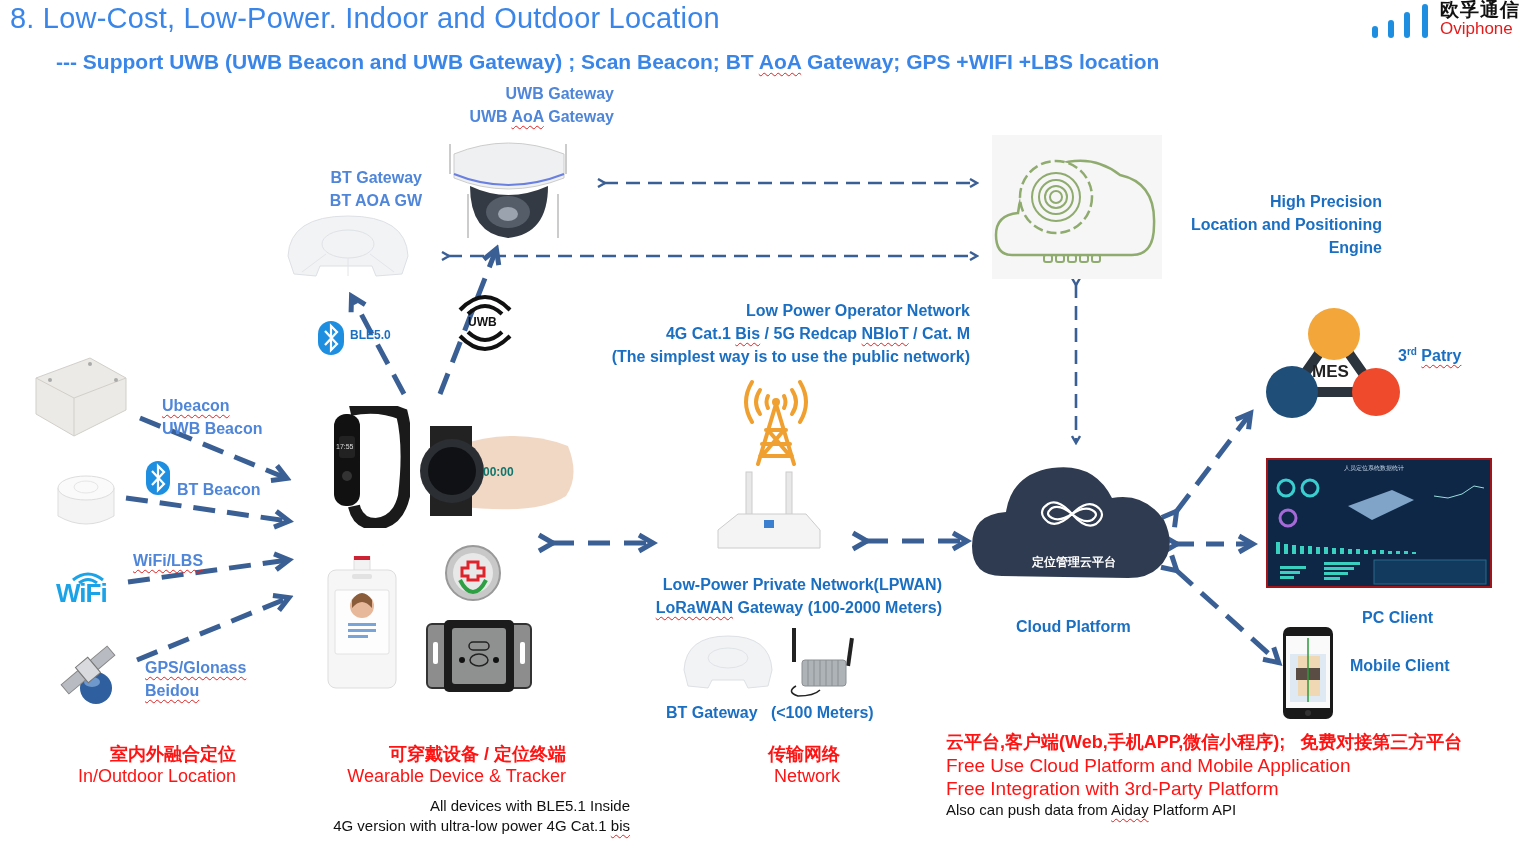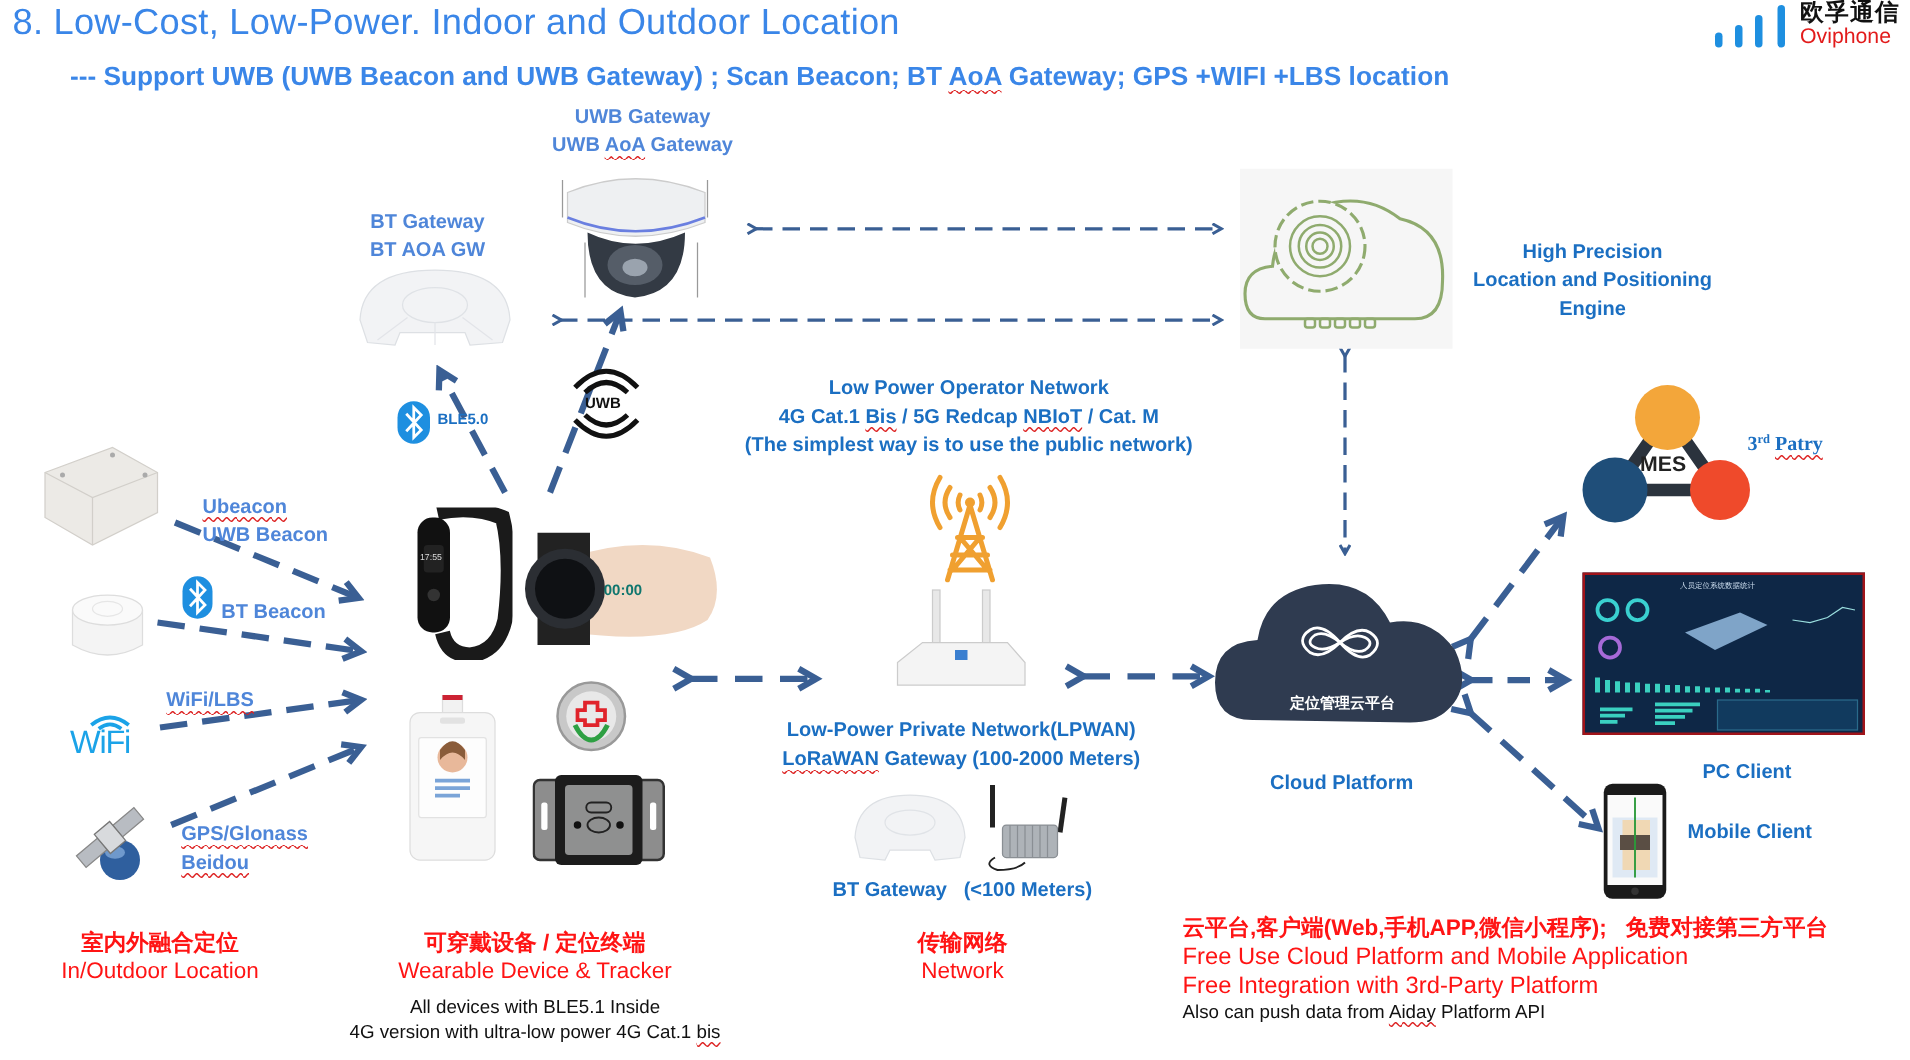--- a/index.html
+++ b/index.html
@@ -1,20 +1,20 @@
 <!DOCTYPE html>
 <html><head>
 <meta charset="utf-8">
 <style>
   html,body{margin:0;padding:0;background:#fff;}
   body{width:1528px;height:848px;position:relative;overflow:hidden;font-family:"Liberation Sans",sans-serif;}
   .abs{position:absolute;}
   .lblue{color:#4f86d9;font-weight:bold;}
   .dblue{color:#1b6fc2;font-weight:bold;}
-  .ctr{text-align:center;}
+  .ctr{text-align:right;}
   .title{left:10px;top:2px;font-size:29px;color:#3a86e8;font-weight:normal;letter-spacing:0.2px;}
   .subtitle{left:56px;top:50px;font-size:21px;color:#3a86e8;font-weight:bold;}
   .squig{text-decoration:underline wavy #d22;text-decoration-thickness:1px;text-underline-offset:3px;}
   .lbl{font-size:16px;line-height:23px;}
   svg.arrows{position:absolute;left:0;top:0;}
   .logo-txt-cn{left:1440px;top:-3px;font-size:19px;font-weight:bold;color:#111;letter-spacing:1px;}
   .logo-txt-en{left:1440px;top:19px;font-size:17px;color:#e21b1b;}
   .sec-cn{font-size:18px;font-weight:bold;color:#ff1414;}
   .sec-en{font-size:18px;color:#ff1414;}
   .note{font-size:15px;color:#111;}
@@ -230,21 +230,21 @@
 </div>
 <div class="abs lbl lblue" style="left:177px;top:478px;">BT Beacon</div>
 <div class="abs lbl lblue squig" style="left:133px;top:549px;">WiFi/LBS</div>
 <div class="abs" style="left:55px;top:566px;width:66px;height:42px;">
   <svg width="66" height="18">
       <g fill="none" stroke="#1ba3e8" stroke-width="3">
         <path d="M18,14 Q33,2 48,14"></path>
         <path d="M24,17 Q33,10 42,17"></path>
       </g>
     </svg>
-  <div class="abs" style="left:1px;top:12px;font-size:26px;font-weight:normal;color:#1ba3e8;letter-spacing:-1px;">WiFi</div>
+  <div class="abs" style="left:1px;top:12px;font-size:26px;font-weight:bold;color:#1ba3e8;letter-spacing:-1px;">WiFi</div>
 </div>
 <div class="abs" style="left:54px;top:640px;width:70px;height:66px;">
   <svg width="70" height="66">
     <circle cx="42" cy="48" r="16" fill="#2f5f9e"></circle>
     <ellipse cx="38" cy="42" rx="8" ry="5" fill="#8ab2e0" opacity="0.7"></ellipse>
     <g transform="rotate(-40 34 30)">
       <rect x="4" y="24" width="22" height="12" fill="#b8bcc2" stroke="#888"></rect>
       <rect x="42" y="24" width="22" height="12" fill="#b8bcc2" stroke="#888"></rect>
       <rect x="26" y="20" width="16" height="20" fill="#d8dadd" stroke="#777"></rect>
     </g>
@@ -323,21 +323,21 @@
 
 <div class="abs" style="left:1264px;top:304px;width:140px;height:116px;">
   <svg width="140" height="116">
     <path d="M70,28 L28,88 L112,88 Z" fill="none" stroke="#2b333d" stroke-width="10"></path>
     <circle cx="70" cy="30" r="26" fill="#f3a63a"></circle>
     <circle cx="28" cy="88" r="26" fill="#1f4e79"></circle>
     <circle cx="112" cy="88" r="24" fill="#ef4a2b"></circle>
   </svg>
   <div class="abs" style="left:48px;top:58px;font-size:17px;font-weight:bold;color:#222;">MES</div>
 </div>
-<div class="abs dblue" style="left:1398px;top:346px;font-size:16px;font-family:Liberation Serif, serif;"><span>3</span><sup style="font-size:10px;">rd</sup> <span class="squig">Patry</span></div>
+<div class="abs dblue" style="left:1398px;top:346px;font-size:16px;"><span>3</span><sup style="font-size:10px;">rd</sup> <span class="squig">Patry</span></div>
 
 <div class="abs" style="left:1266px;top:458px;width:226px;height:130px;background:#0e2746;border:2px solid #a0141a;box-sizing:border-box;">
   <div class="abs" style="left:76px;top:4px;font-size:6px;color:#cde;">人员定位系统数据统计</div>
   <svg width="222" height="126" class="abs" style="left:0;top:0;">
     <circle cx="18" cy="28" r="8" fill="none" stroke="#3ad0d0" stroke-width="3"></circle>
     <circle cx="42" cy="28" r="8" fill="none" stroke="#3ad0d0" stroke-width="3"></circle>
     <circle cx="20" cy="58" r="8" fill="none" stroke="#a66ad8" stroke-width="3"></circle>
     <polygon points="80,46 124,30 146,40 104,60" fill="#7fa4c8"></polygon>
     <polyline points="166,36 180,38 194,34 206,26 216,28" fill="none" stroke="#9dd" stroke-width="1"></polyline>
     <g fill="#3ad0c0">

